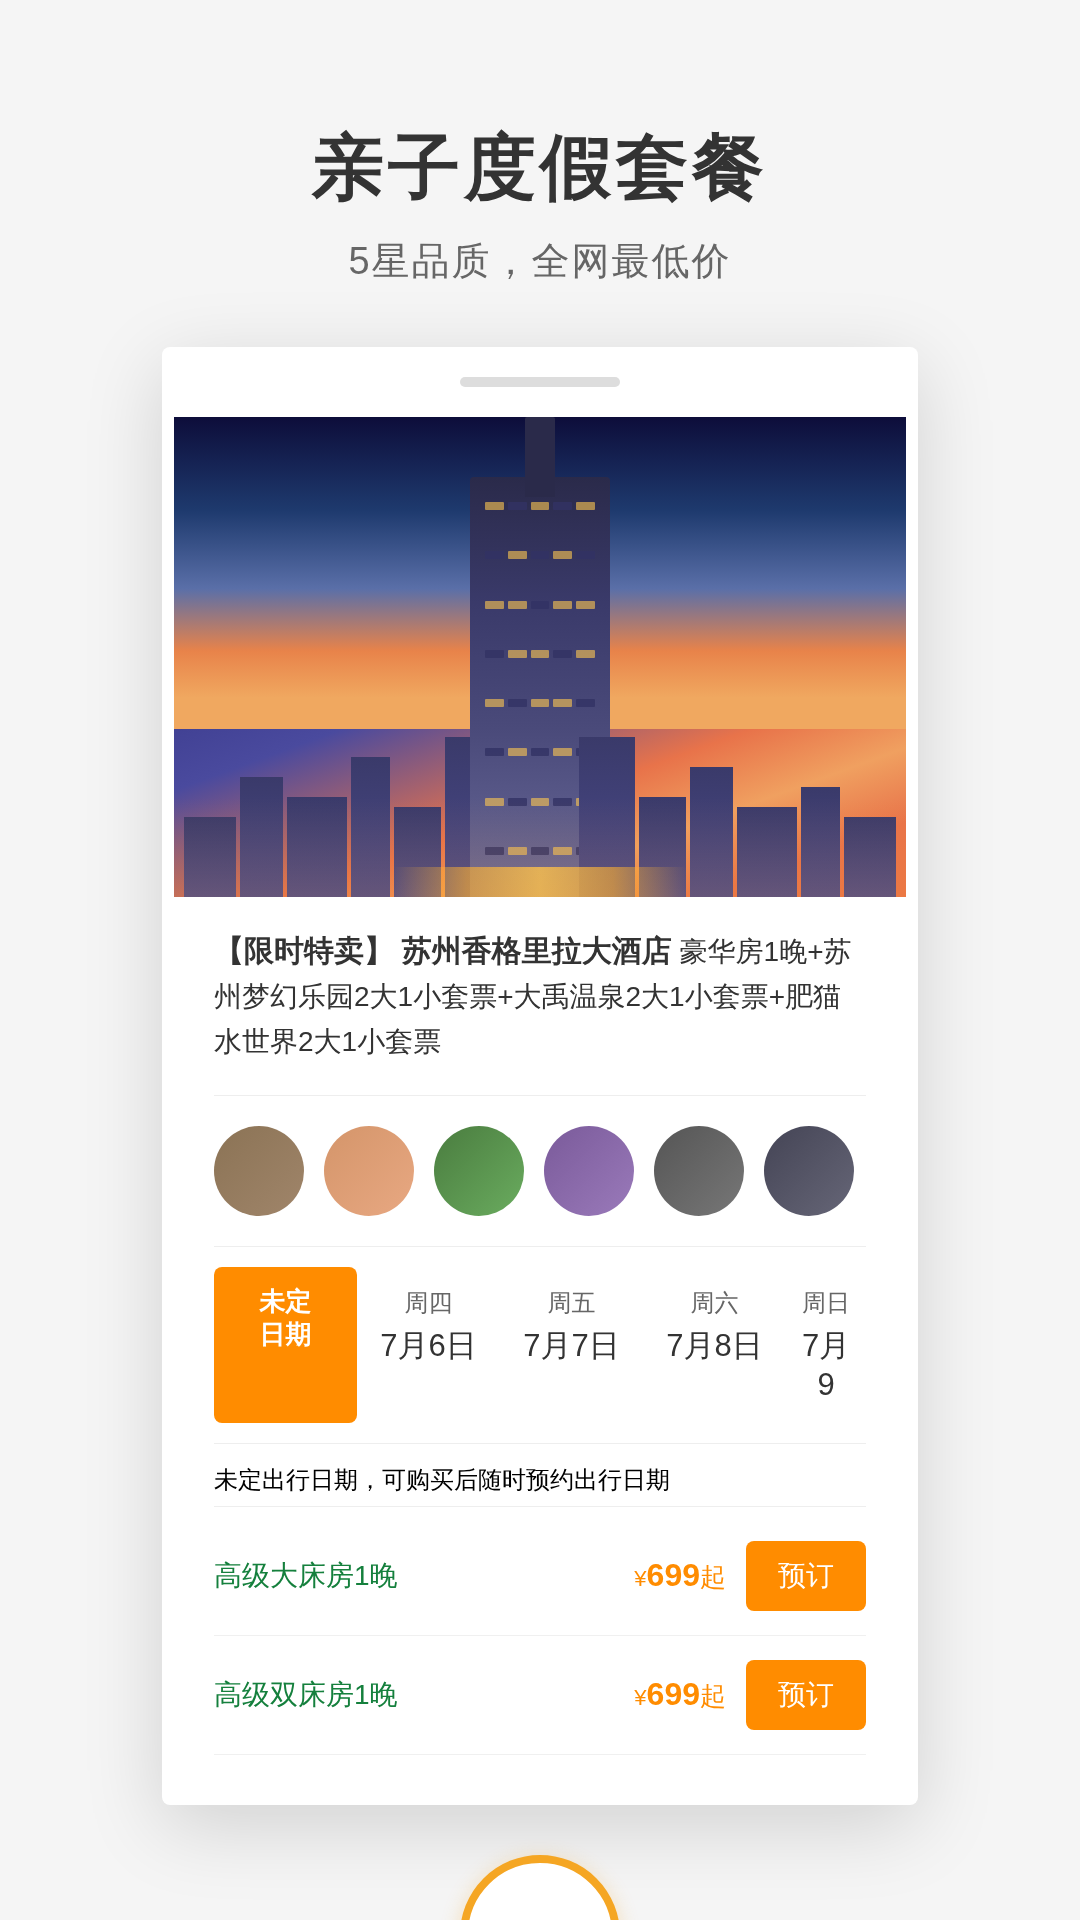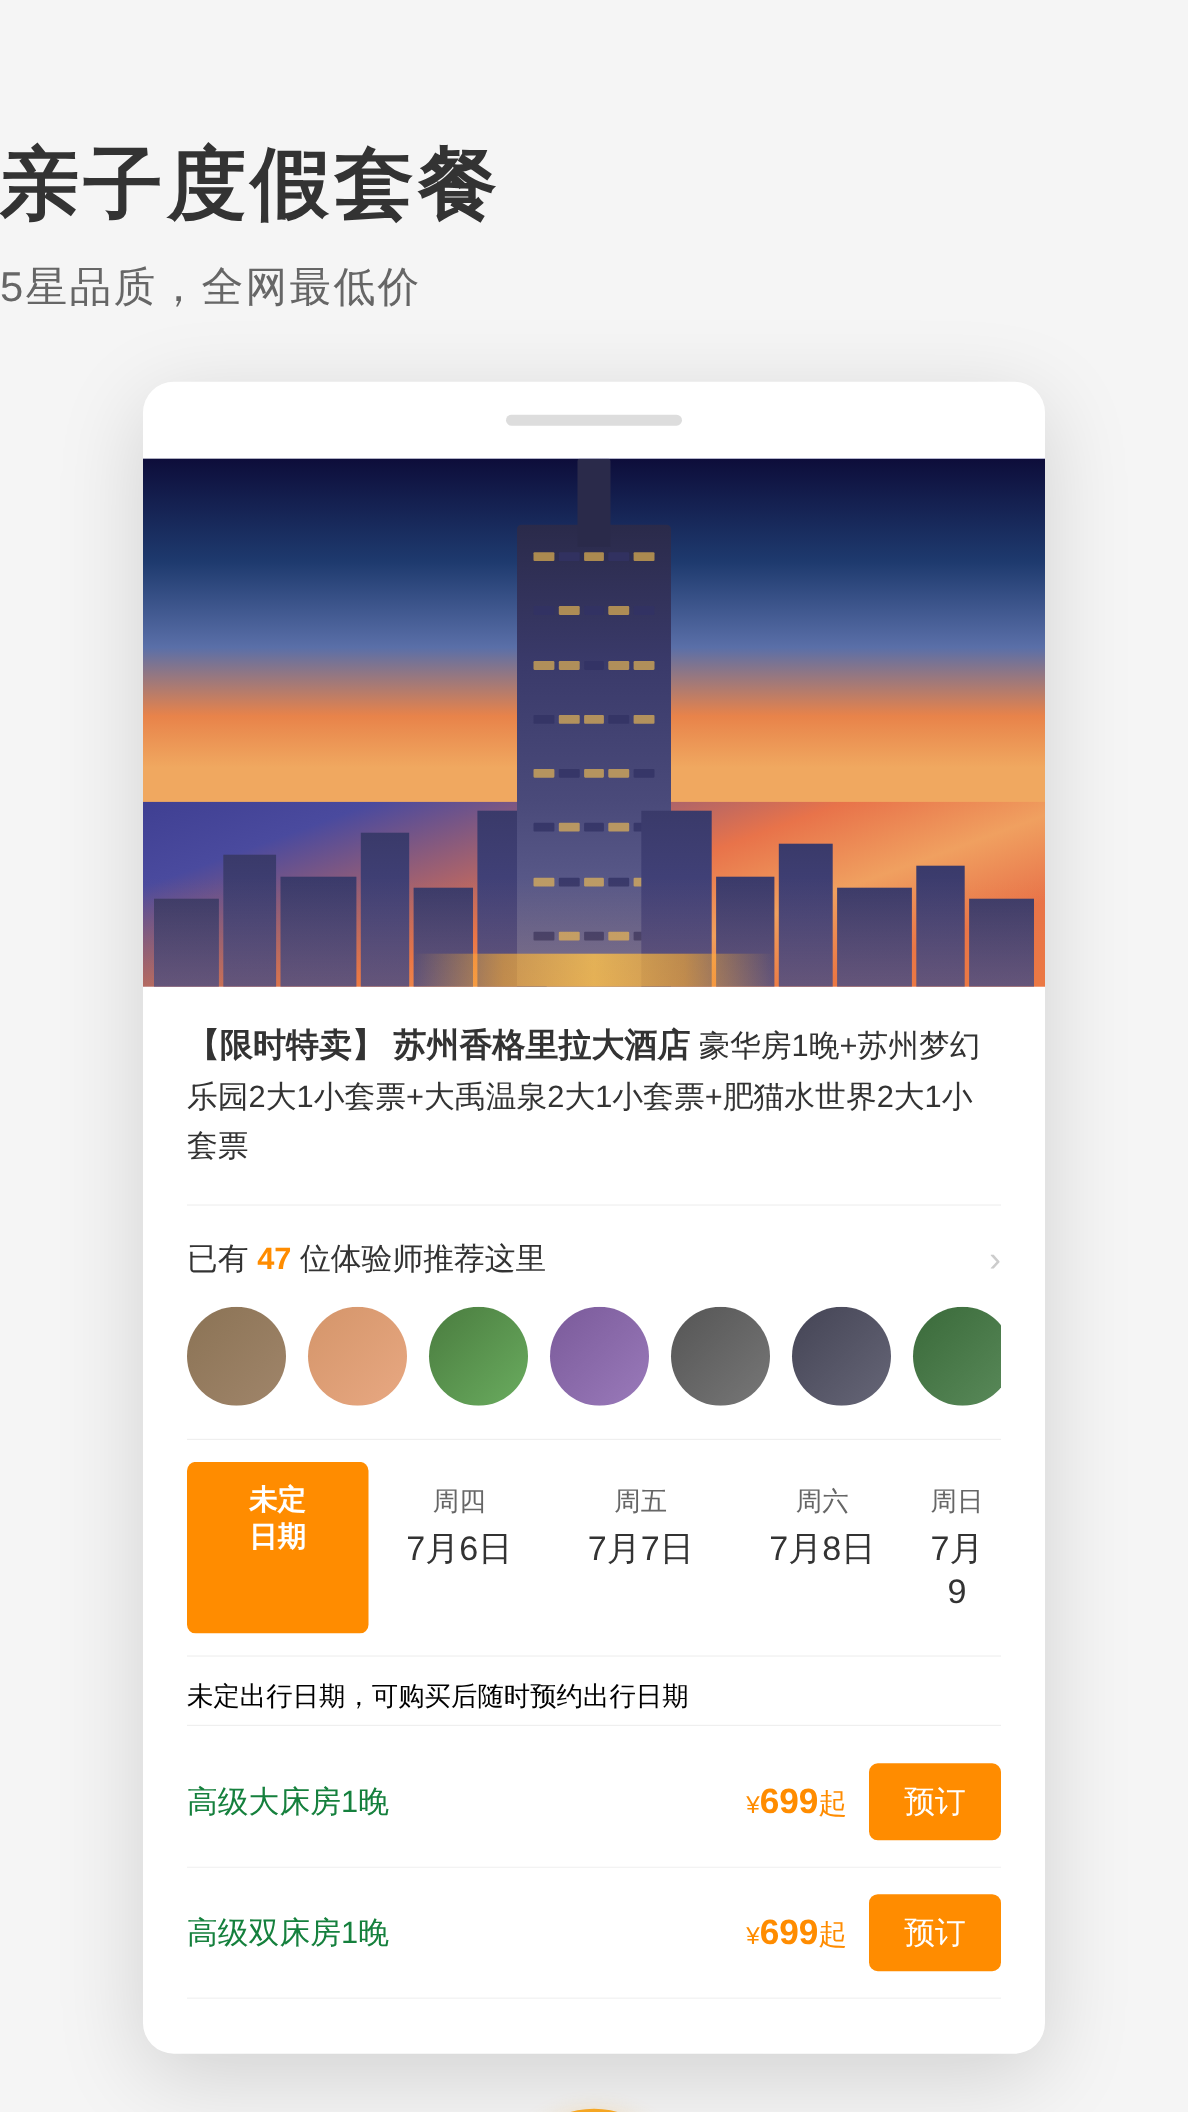--- a/index.html
+++ b/index.html
@@ -9,44 +9,45 @@
       min-height: 1920px;
       background: #f5f5f5;
       font-family: -apple-system, "PingFang SC", "Hiragino Sans GB", "Microsoft YaHei", sans-serif;
       display: flex;
       flex-direction: column;
       align-items: center;
     }
 
     .page-header {
       width: 100%;
+      text-align: center;
       padding: 120px 0 60px;
     }
 
     .page-title {
       font-size: 72px;
       font-weight: 600;
       color: #333;
       letter-spacing: 4px;
       margin-bottom: 20px;
     }
 
     .page-subtitle {
       font-size: 38px;
       color: #666;
       letter-spacing: 2px;
     }
 
     .phone-frame {
-      width: 820px;
+      width: 756px;
       background: #fff;
-      border-radius: 28px;
+      border-radius: 8px;
       box-shadow: 0 20px 80px rgba(0,0,0,0.15);
       overflow: hidden;
-      padding: 30px 0 40px;
+      padding: 30px 12px 40px;
       position: relative;
     }
 
     .phone-notch {
       width: 160px;
       height: 10px;
       background: #ddd;
       border-radius: 5px;
       margin: 0 auto 30px;
     }
@@ -456,28 +457,20 @@
 
   <div class="content-area">
 
     <div class="hotel-description">
       <span class="highlight">【限时特卖】</span>
       <span class="highlight">苏州香格里拉大酒店</span>
       <span>豪华房1晚+苏州梦幻乐园2大1小套票+大禹温泉2大1小套票+肥猫水世界2大1小套票</span>
     </div>
 
     <div class="reviews-section">
-      <div class="reviews-header">
-        <div class="reviews-title">
-          <span>已有</span>
-          <span class="reviews-count">47</span>
-          <span>位体验师推荐这里</span>
-        </div>
-        <span class="reviews-arrow">›</span>
-      </div>
       <div class="avatars-row">
         <div class="avatar av1"></div>
         <div class="avatar av2"></div>
         <div class="avatar av3"></div>
         <div class="avatar av4"></div>
         <div class="avatar av5"></div>
         <div class="avatar av6"></div>
         <div class="avatar av7"></div>
       </div>
     </div>

